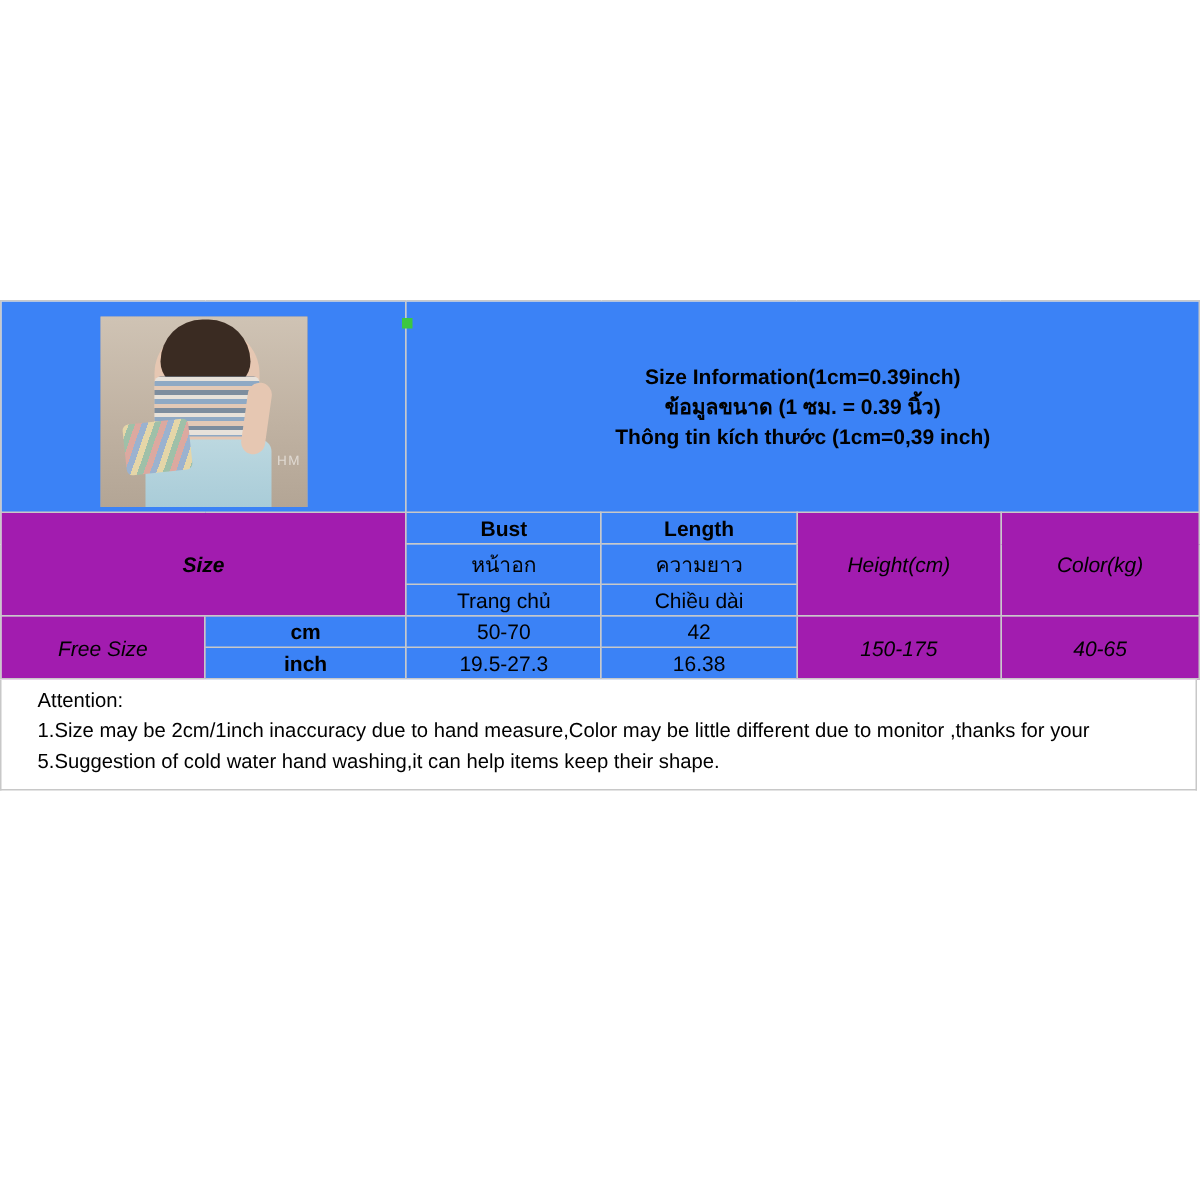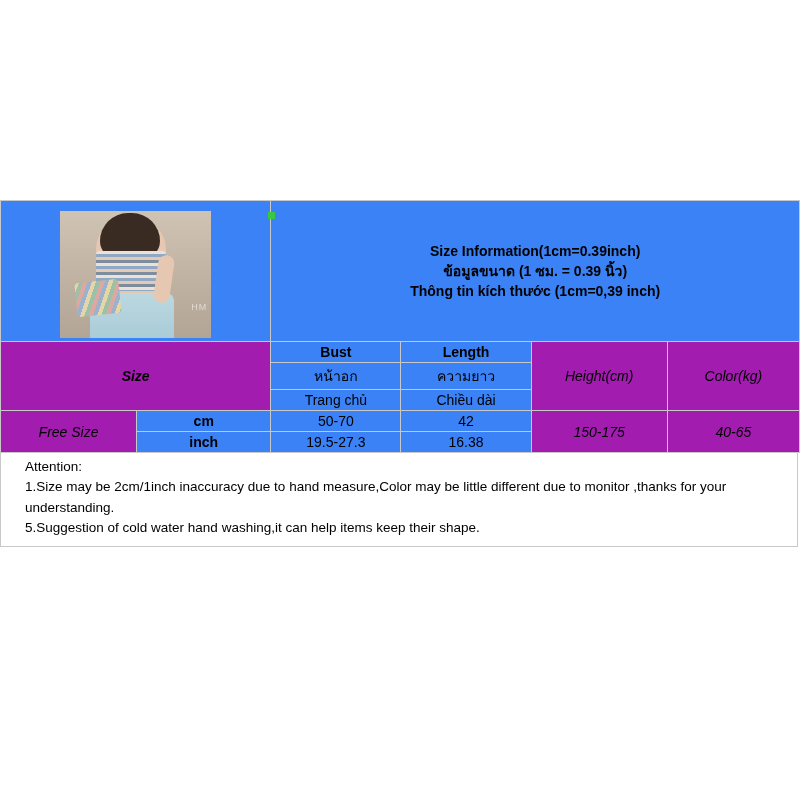--- a/index.html
+++ b/index.html
@@ -45,21 +45,21 @@
     background: #3b82f6;
   }
 
   
   .img-cell {
     padding: 0 !important;
     height: 140px;
     width: 270px;
   }
   .photo {
-    width: 151px;
+    width: 138px;
     height: 127px;
     margin: 6px auto 0 auto;
     position: relative;
     overflow: hidden;
     background: linear-gradient(160deg, #c9b9a8 0%, #b9a895 40%, #cfc2b2 100%);
     box-shadow: 0 0 0 1px rgba(0,0,0,0.05) inset;
   }
   
   .photo .wall {
     position: absolute; left: 0; top: 0; right: 0; bottom: 0;
@@ -236,19 +236,18 @@
       <td class="white unit-cell">inch</td>
       <td class="white">19.5-27.3</td>
       <td class="white">16.38</td>
     </tr>
   </tbody>
     </table>
 
   <div class="attention">
     <div>Attention:</div>
     <div>1.Size may be 2cm/1inch inaccuracy due to hand measure,Color may be little different due to monitor ,thanks for your</div>
-    <div>understanding.</div>
     <div>5.Suggestion of cold water hand washing,it can help items keep their shape.</div>
   </div>
 
 </div>
 
 <div class="green-dot"></div>
 
 </body></html>

